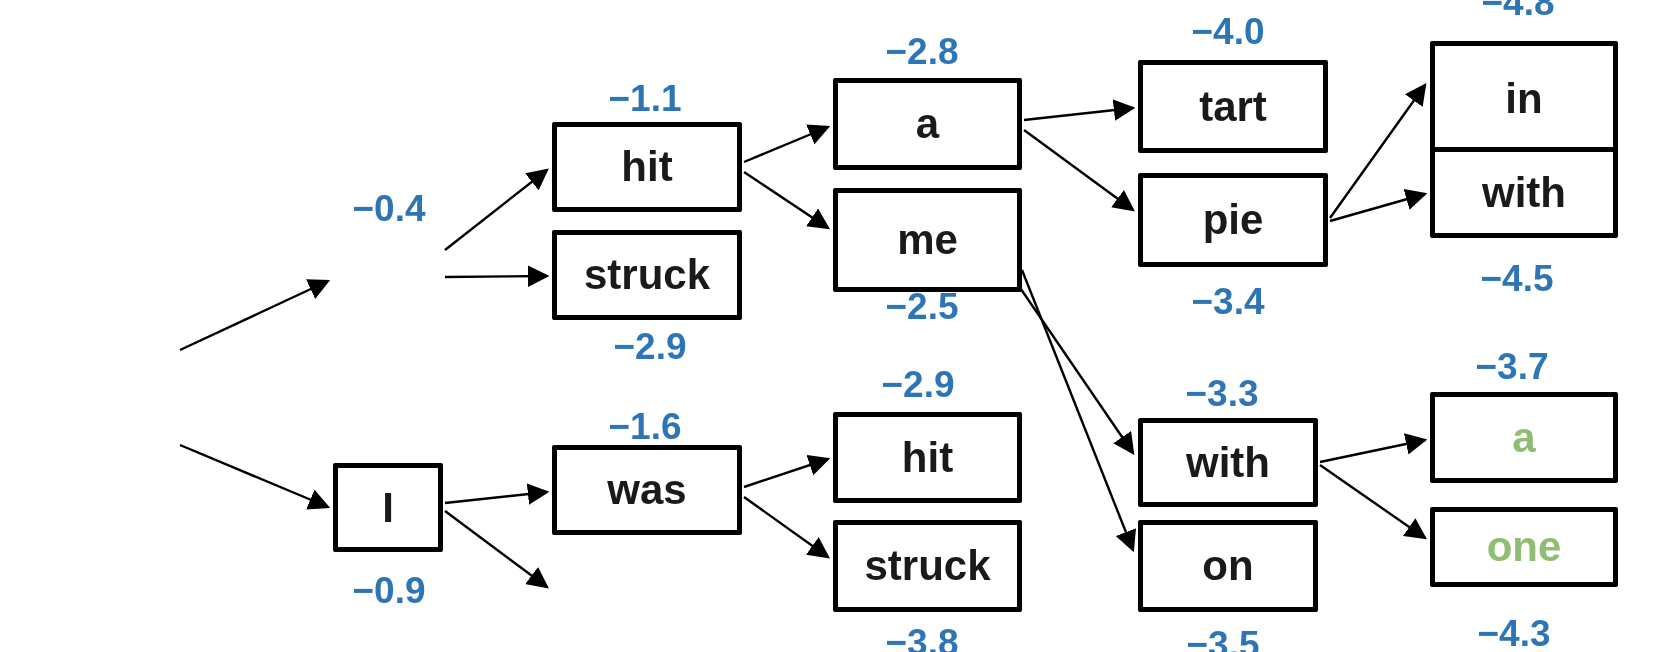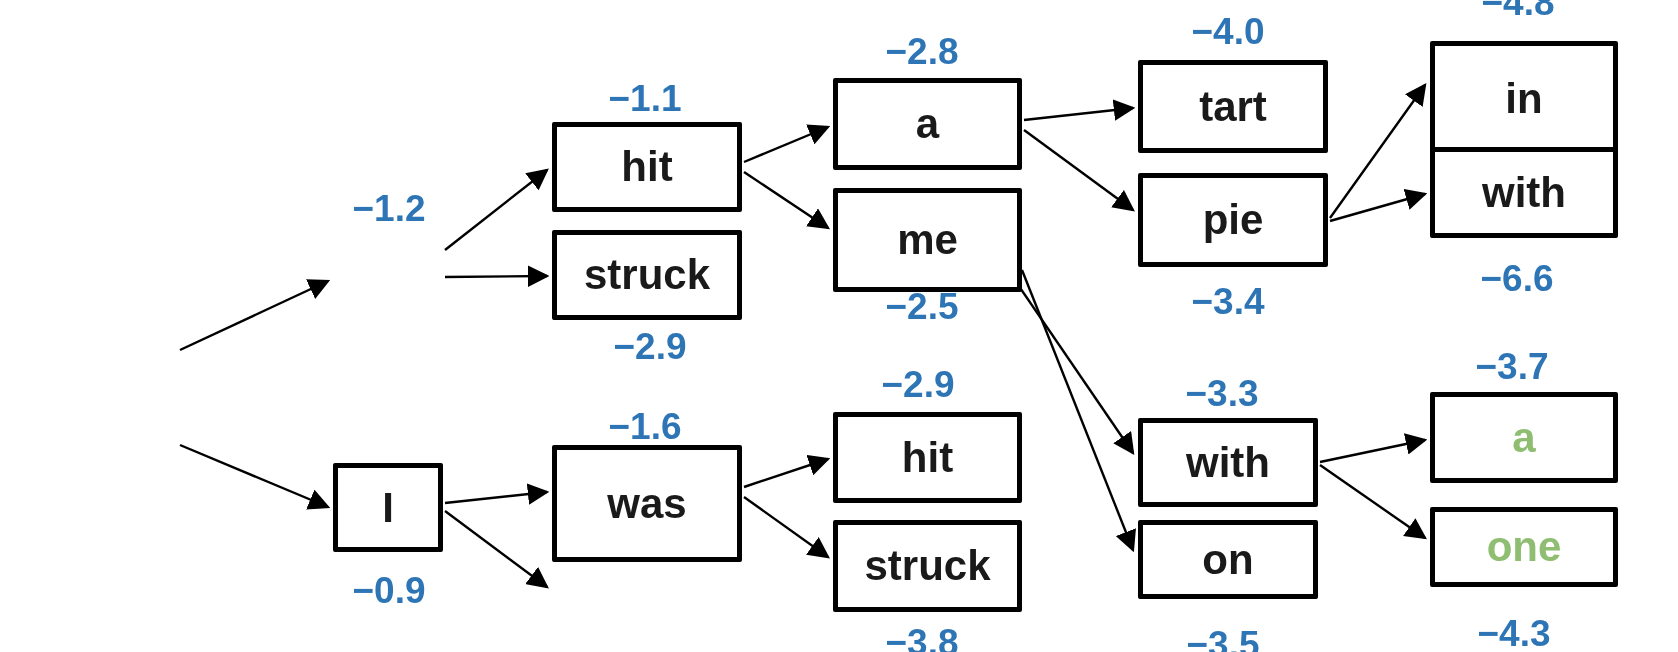--- a/index.html
+++ b/index.html
@@ -88,21 +88,21 @@
 
   <div class="node" style="left:333px;top:463px;width:110px;height:89px">
     <span class="node-label">I</span>
   </div>
   <div class="node" style="left:552px;top:122px;width:190px;height:90px">
     <span class="node-label">hit</span>
   </div>
   <div class="node" style="left:552px;top:230px;width:190px;height:90px">
     <span class="node-label">struck</span>
   </div>
-  <div class="node" style="left:552px;top:445px;width:190px;height:117px">
+  <div class="node" style="left:552px;top:445px;width:190px;height:90px">
     <span class="node-label">was</span>
   </div>
   <div class="node" style="left:833px;top:78px;width:189px;height:92px">
     <span class="node-label">a</span>
   </div>
   <div class="node" style="left:833px;top:188px;width:189px;height:104px">
     <span class="node-label">me</span>
   </div>
   <div class="node" style="left:833px;top:412px;width:189px;height:91px">
     <span class="node-label">hit</span>
@@ -112,47 +112,47 @@
   </div>
   <div class="node" style="left:1138px;top:173px;width:190px;height:94px">
     <span class="node-label">pie</span>
   </div>
   <div class="node" style="left:1138px;top:60px;width:190px;height:93px">
     <span class="node-label">tart</span>
   </div>
   <div class="node" style="left:1138px;top:418px;width:180px;height:89px">
     <span class="node-label">with</span>
   </div>
-  <div class="node" style="left:1138px;top:520px;width:180px;height:79px">
+  <div class="node" style="left:1138px;top:520px;width:180px;height:92px">
     <span class="node-label">on</span>
   </div>
   <div class="node" style="left:1430px;top:41px;width:188px;height:116px">
     <span class="node-label">in</span>
   </div>
   <div class="node" style="left:1430px;top:147px;width:188px;height:91px">
     <span class="node-label">with</span>
   </div>
   <div class="node highlight" style="left:1430px;top:392px;width:188px;height:91px">
     <span class="node-label">a</span>
   </div>
   <div class="node highlight" style="left:1430px;top:507px;width:188px;height:80px">
     <span class="node-label">one</span>
   </div>
 
-  <div class="score" style="left:389px;top:190px">−1.2</div>
+  <div class="score" style="left:389px;top:190px">−0.4</div>
   <div class="score" style="left:389px;top:572px">−0.9</div>
   <div class="score" style="left:645px;top:80px">−1.1</div>
   <div class="score" style="left:650px;top:328px">−2.9</div>
   <div class="score" style="left:645px;top:408px">−1.6</div>
   <div class="score" style="left:922px;top:33px">−2.8</div>
   <div class="score" style="left:922px;top:288px">−2.5</div>
   <div class="score" style="left:918px;top:366px">−2.9</div>
   <div class="score" style="left:922px;top:624px">−3.8</div>
   <div class="score" style="left:1228px;top:13px">−4.0</div>
   <div class="score" style="left:1228px;top:283px">−3.4</div>
   <div class="score" style="left:1222px;top:375px">−3.3</div>
   <div class="score" style="left:1223px;top:626px">−3.5</div>
   <div class="score" style="left:1518px;top:-16px">−4.8</div>
-  <div class="score" style="left:1517px;top:260px">−6.6</div>
+  <div class="score" style="left:1517px;top:260px">−4.5</div>
   <div class="score" style="left:1512px;top:348px">−3.7</div>
   <div class="score" style="left:1514px;top:615px">−4.3</div>
 
 </div>
 
 </body></html>

